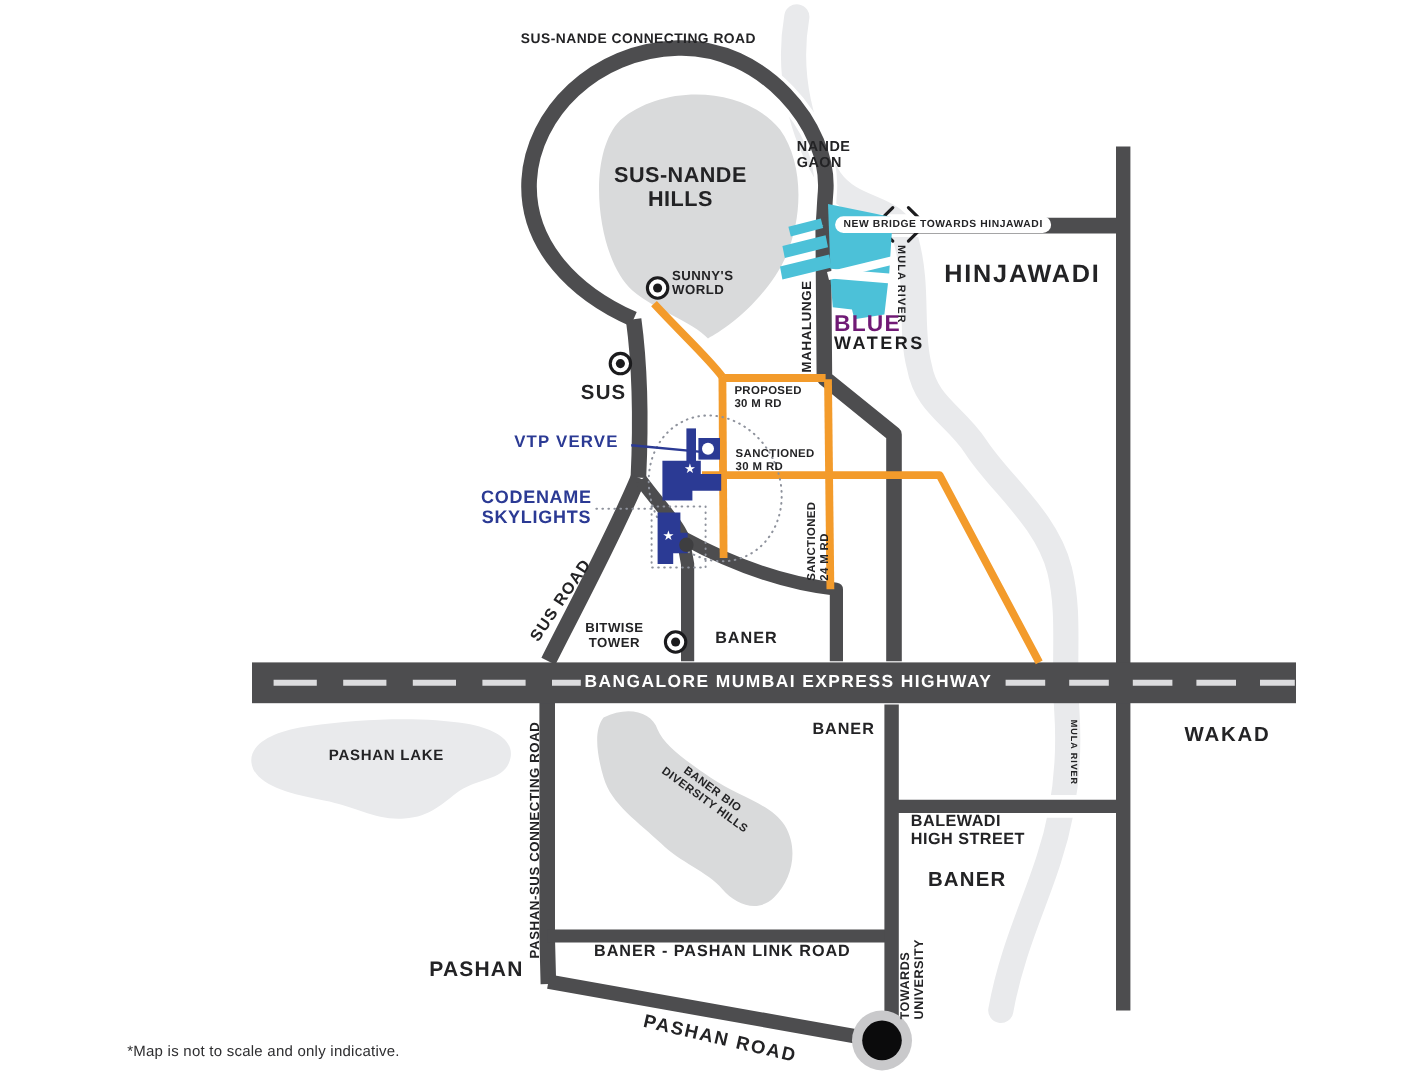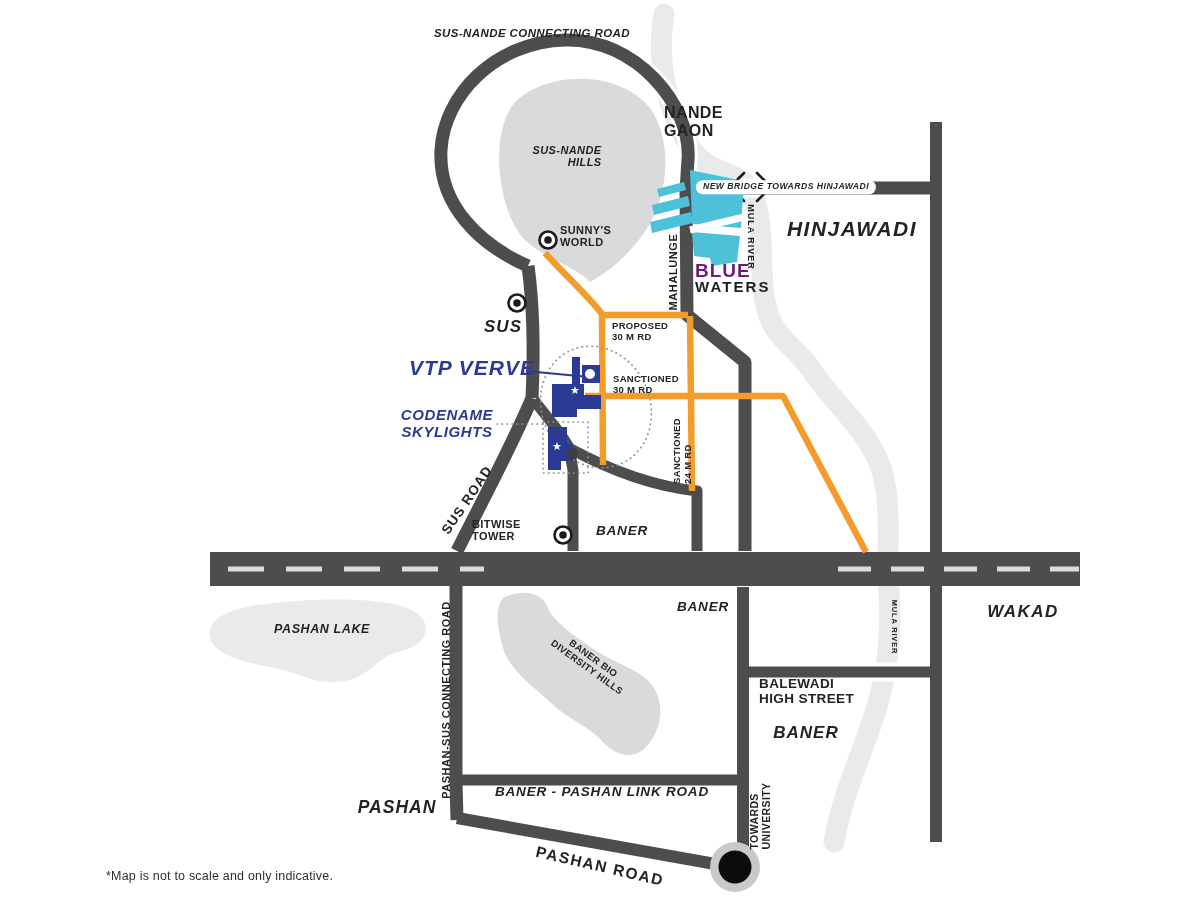--- a/index.html
+++ b/index.html
@@ -1,21 +1,21 @@
 <!DOCTYPE html>
 <html style="--road: #4d4d4f; --dash: #dcdcde; --orange: #f39b2b; --navy: #2b3a94; --teal: #4cc1d8; --hills: #d9dadb; --water: #e9eaec; --ink: #232325;"><head>
 <meta charset="utf-8">
 <style>
   html,body{margin:0;padding:0;background:#fff;}
   #canvas{position:relative;width:1185px;height:910px;background:#fff;overflow:hidden;
           font-family:"Liberation Sans","DejaVu Sans",sans-serif;}
   #map-svg{position:absolute;left:0;top:0;}
   .lbl{position:absolute;font-weight:bold;color:var(--ink,#232325);
        white-space:pre-line;line-height:1.12;letter-spacing:.4px;}
-  .c{transform:translate(-50%,-50%);font-style:italic;}
+  .c{transform:translate(-50%,-50%);}
   .navy{color:var(--navy,#2b3a94);}
   .pill{background:#fff;border-radius:8px;padding:2px 7px;white-space:nowrap;text-align:right;}
 </style>
 </head>
 <body>
 
 <div id="canvas">
 
 <svg id="map-svg" width="1185" height="910" viewBox="0 0 1185 910">
 
@@ -117,24 +117,24 @@
     </g>
     <g>
       <circle cx="735" cy="867" r="25" style="fill:#c9c9cb"></circle>
       <circle cx="735" cy="867" r="16.5" style="fill:#0b0b0c"></circle>
     </g>
   </g>
 </svg>
 
 <div class="lbl c" style="left:532px;top:33px;font-size:11.5px;white-space:nowrap">SUS-NANDE CONNECTING ROAD</div>
 
-<div class="lbl c" style="left:567px;top:156px;font-size:11px;text-align:right">SUS-NANDE
+<div class="lbl c" style="left:567px;top:156px;font-size:18px;text-align:center">SUS-NANDE
 HILLS</div>
 
-<div class="lbl" style="left:664px;top:104px;font-size:16px">NANDE
+<div class="lbl" style="left:664px;top:116px;font-size:12px">NANDE
 GAON</div>
 
 <div class="lbl c pill" style="left:786px;top:187px;font-size:8.6px;letter-spacing:.5px">NEW BRIDGE TOWARDS HINJAWADI</div>
 
 <div class="lbl" style="left:751px;top:237px;font-size:9px;letter-spacing:1px;white-space:nowrap;transform:translate(-50%,-50%) rotate(90deg)">MULA RIVER</div>
 
 <div class="lbl c" style="left:852px;top:229px;font-size:21px;letter-spacing:1.5px;white-space:nowrap">HINJAWADI</div>
 
 <div style="position:absolute;left:695px;top:260px">
   <div class="lbl" style="position:static;font-size:19px;letter-spacing:1px;color:#701a75">BLUE</div>
@@ -144,38 +144,39 @@
 <div class="lbl" style="left:673px;top:272px;font-size:11px;letter-spacing:.6px;white-space:nowrap;transform:translate(-50%,-50%) rotate(-90deg)">MAHALUNGE</div>
 
 <div class="lbl" style="left:560px;top:224px;font-size:11px">SUNNY'S
 WORLD</div>
 
 <div class="lbl c" style="left:503px;top:327px;font-size:17px;letter-spacing:1px">SUS</div>
 
 <div class="lbl" style="left:612px;top:321px;font-size:9.5px;letter-spacing:.3px">PROPOSED
 30 M RD</div>
 
-<div class="lbl c navy" style="left:472px;top:368px;font-size:21px;letter-spacing:1px;white-space:nowrap">VTP VERVE</div>
+<div class="lbl c navy" style="left:472px;top:368px;font-size:14px;letter-spacing:1px;white-space:nowrap">VTP VERVE</div>
 
 <div class="lbl" style="left:613px;top:374px;font-size:9.5px;letter-spacing:.3px">SANCTIONED
 30 M RD</div>
 
 <div class="lbl c navy" style="left:447px;top:424px;font-size:15px;text-align:center;letter-spacing:.6px">CODENAME
 SKYLIGHTS</div>
 
 <div class="lbl" style="left:683px;top:451px;font-size:9.5px;letter-spacing:.3px;text-align:left;transform:translate(-50%,-50%) rotate(-90deg)">SANCTIONED
 24 M RD</div>
 
 <div class="lbl" style="left:467px;top:500px;font-size:13.5px;letter-spacing:1px;white-space:nowrap;transform:translate(-50%,-50%) rotate(-56deg)">SUS ROAD</div>
 
-<div class="lbl" style="left:472px;top:518px;width:80px;text-align:left;font-size:11px">BITWISE
+<div class="lbl" style="left:472px;top:518px;width:80px;text-align:center;font-size:11px">BITWISE
 TOWER</div>
 
 <div class="lbl c" style="left:622px;top:531px;font-size:13.5px;letter-spacing:.8px">BANER</div>
 
+<div class="lbl c" style="left:657px;top:569px;font-size:14.5px;letter-spacing:1.2px;color:#fff;white-space:nowrap">BANGALORE MUMBAI EXPRESS HIGHWAY</div>
 
 <div class="lbl c" style="left:322px;top:629px;font-size:12.5px;letter-spacing:.6px;white-space:nowrap">PASHAN LAKE</div>
 
 <div class="lbl" style="left:446px;top:700px;font-size:11px;letter-spacing:.5px;white-space:nowrap;transform:translate(-50%,-50%) rotate(-90deg)">PASHAN-SUS CONNECTING ROAD</div>
 
 <div class="lbl" style="left:590px;top:663px;font-size:9.5px;text-align:center;transform:translate(-50%,-50%) rotate(36deg)">BANER BIO
 DIVERSITY HILLS</div>
 
 <div class="lbl c" style="left:703px;top:607px;font-size:13.5px;letter-spacing:.8px">BANER</div>
 

